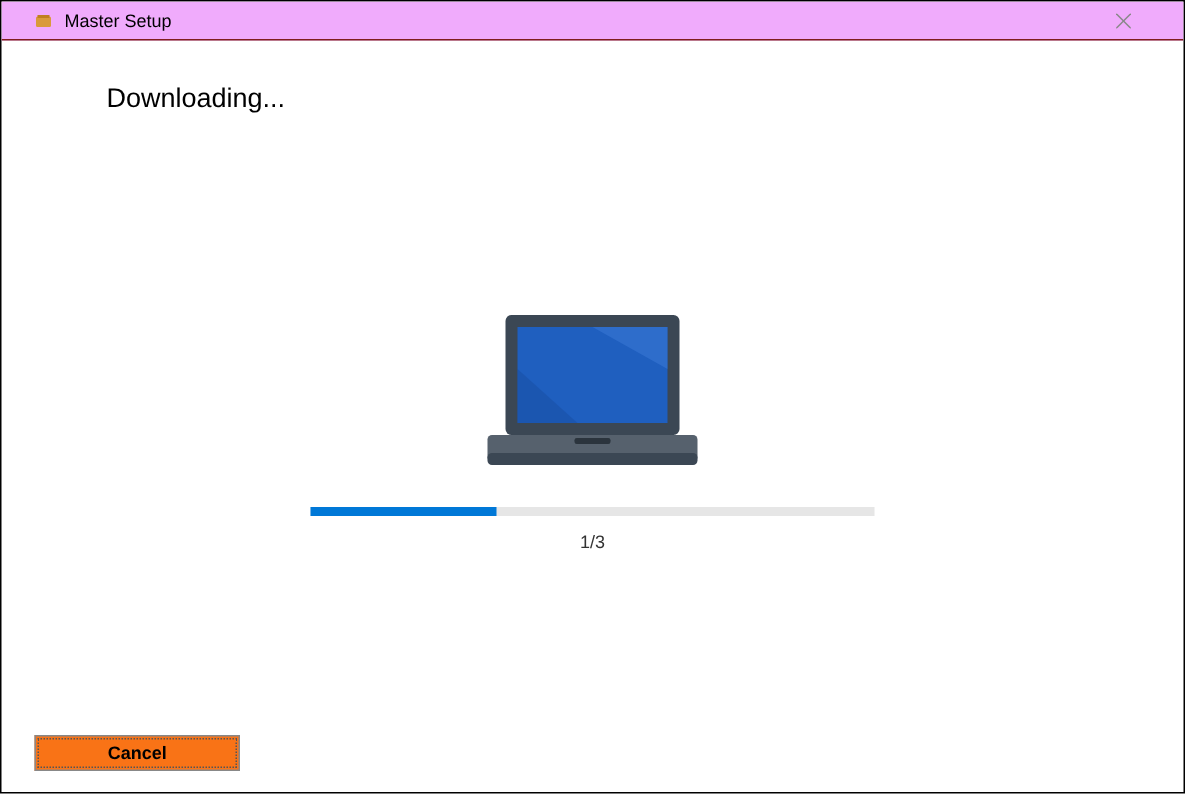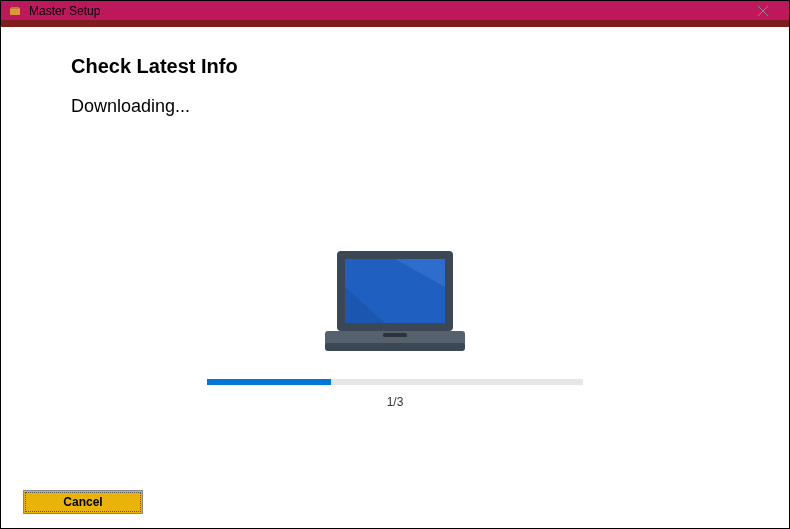--- a/index.html
+++ b/index.html
@@ -13,23 +13,23 @@
       width: 790px;
       height: 529px;
       overflow: hidden;
       border: 1px solid #000;
       position: relative;
     }
     .titlebar {
       height: 26px;
       display: flex;
       align-items: center;
-      padding: 0 6px;
-      background: #be185d;
-      border-bottom: 7px solid #7f1d1d;
+      padding: 0 20px;
+      background: #f0abfc;
+      border-bottom: 1px solid #7f1d1d;
     }
     .titlebar-icon {
       width: 16px;
       height: 16px;
       margin-right: 6px;
       display: flex;
       align-items: center;
       justify-content: center;
     }
     .titlebar-title {
@@ -88,23 +88,23 @@
       margin-top: 10px;
       font-size: 12px;
       color: #333;
     }
     .footer {
       position: absolute;
       bottom: 14px;
       left: 22px;
     }
     .cancel-btn {
-      width: 120px;
+      width: 137px;
       height: 24px;
-      background: #eab308;
+      background: #f97316;
       border: 1px solid #888;
       outline: 1px dotted #555;
       outline-offset: -3px;
       font-size: 12px;
       font-weight: 700;
       cursor: pointer;
       display: flex;
       align-items: center;
       justify-content: center;
     }
@@ -122,21 +122,20 @@
   <span class="titlebar-title">Master Setup</span>
   <div class="titlebar-close">
     <svg width="10" height="10" viewBox="0 0 10 10">
       <line x1="0" y1="0" x2="10" y2="10" stroke="#888" stroke-width="1"></line>
       <line x1="10" y1="0" x2="0" y2="10" stroke="#888" stroke-width="1"></line>
     </svg>
   </div>
 </div>
 
 <div class="content">
-  <h1 class="heading">Check Latest Info</h1>
   <div class="status-text">Downloading...</div>
 
   <div class="illustration">
     <svg width="160" height="112" viewBox="0 0 160 112">
 
       <rect x="22" y="4" width="116" height="80" rx="4" fill="#3b4754"></rect>
 
       <rect x="30" y="12" width="100" height="64" fill="#1f5fbf"></rect>
 
       <polygon points="80,12 130,12 130,40" fill="#3a78d6" opacity="0.55"></polygon>

